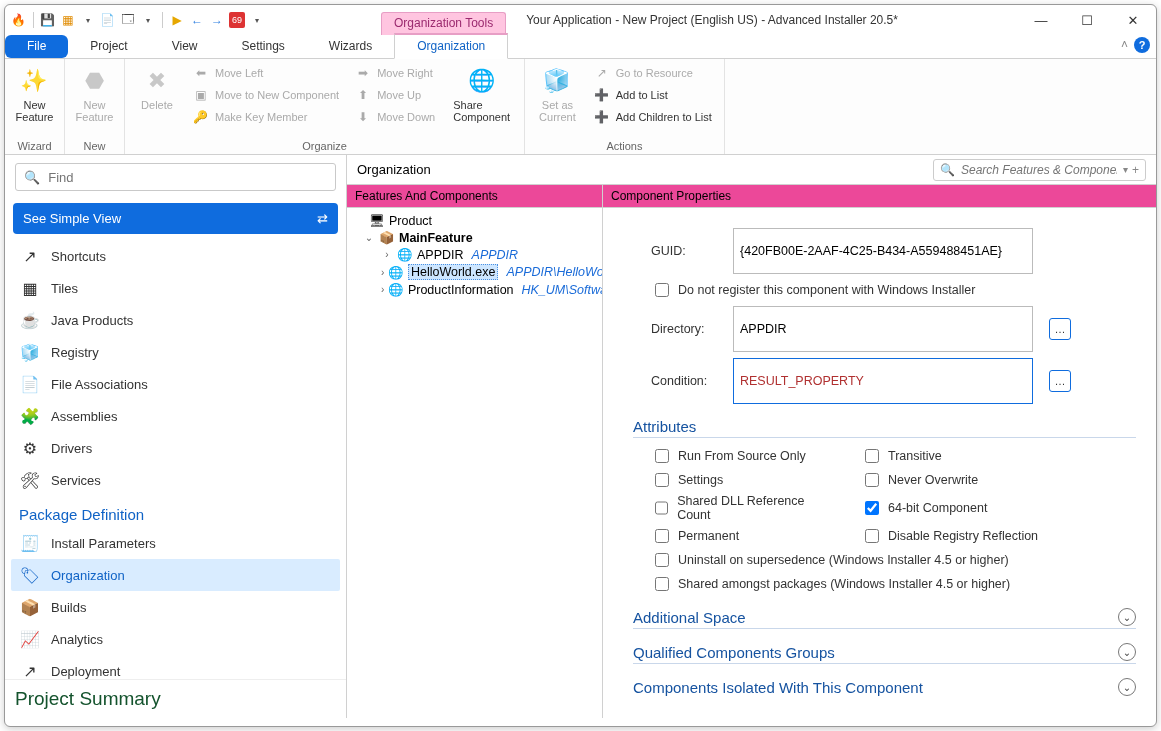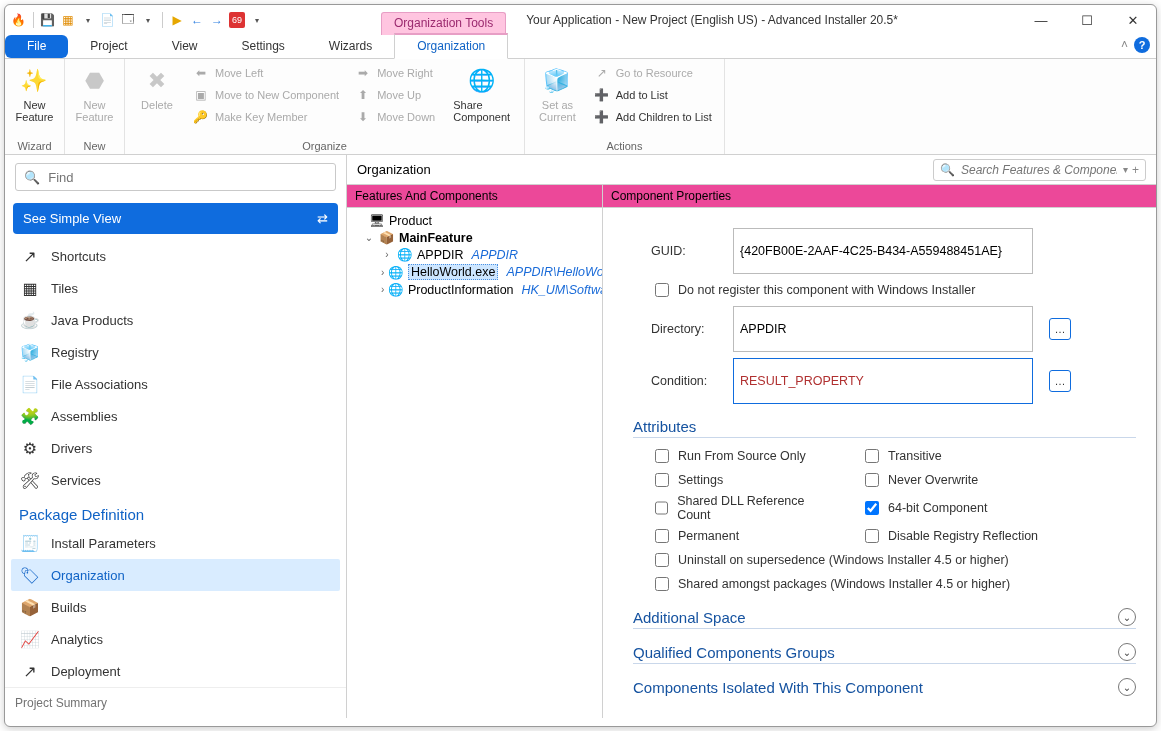--- a/index.html
+++ b/index.html
@@ -38,21 +38,21 @@
   .body { flex:1; display:flex; min-height:0;}
   .leftpanel { width:342px; border-right:1px solid #d0d0d0; display:flex; flex-direction:column; background:#fff;}
   .find { margin:8px 10px; border:1px solid #c9c9c9; border-radius:3px; height:28px; display:flex; align-items:center; padding:0 8px; gap:6px; color:#777; font-size:13px;}
   .find input { border:none; outline:none; flex:1; font-size:13px;}
   .simple { margin:4px 8px 6px; background:#0f6cde; color:#fff; border-radius:4px; padding:8px 10px; display:flex; align-items:center; justify-content:space-between; font-size:13px;}
   .navlist { flex:1; overflow:auto; padding:0 6px;}
   .navitem { display:flex; align-items:center; gap:10px; padding:6px 8px; font-size:13px; color:#333; border-radius:2px;}
   .navitem .nicon { width:22px; height:20px; display:flex; align-items:center; justify-content:center; font-size:16px;}
   .navitem.selected { background:#d9ecff; color:#1063c6;}
   .navhdr { padding:10px 8px 4px; font-size:15px; color:#1063c6;}
-  .projsum { padding:8px 10px; font-size:12px; color:#737373; border-top:1px solid #eee;}
+  .projsum { padding:8px 10px; font-size:19px; color:#14532d; border-top:1px solid #eee;}
   
   .main { flex:1; display:flex; flex-direction:column; min-width:0;}
   .mainhdr { height:30px; border-bottom:1px solid #d0d0d0; display:flex; align-items:center; padding:0 10px; font-size:13px;}
   .mainhdr .srch { margin-left:auto; border:1px solid #ccc; border-radius:3px; height:22px; display:flex; align-items:center; padding:0 6px; font-size:12px; color:#888; gap:4px; background:#fff;}
   .mainhdr .srch input{border:none;outline:none;font-style:italic;font-size:12px;width:160px;}
   .midrow { flex:1; display:flex; min-height:0;}
   .treepane { width:256px; border-right:1px solid #d0d0d0; display:flex; flex-direction:column;}
   .paneTitle { border-bottom:1px solid #d0d0d0; padding:4px 8px; font-size:12px; background:#ec4899;}
   .tree { flex:1; overflow:auto; font-size:12.5px; padding:4px 4px;}
   .tn { display:flex; align-items:center; gap:4px; padding:1px 2px; white-space:nowrap;}

